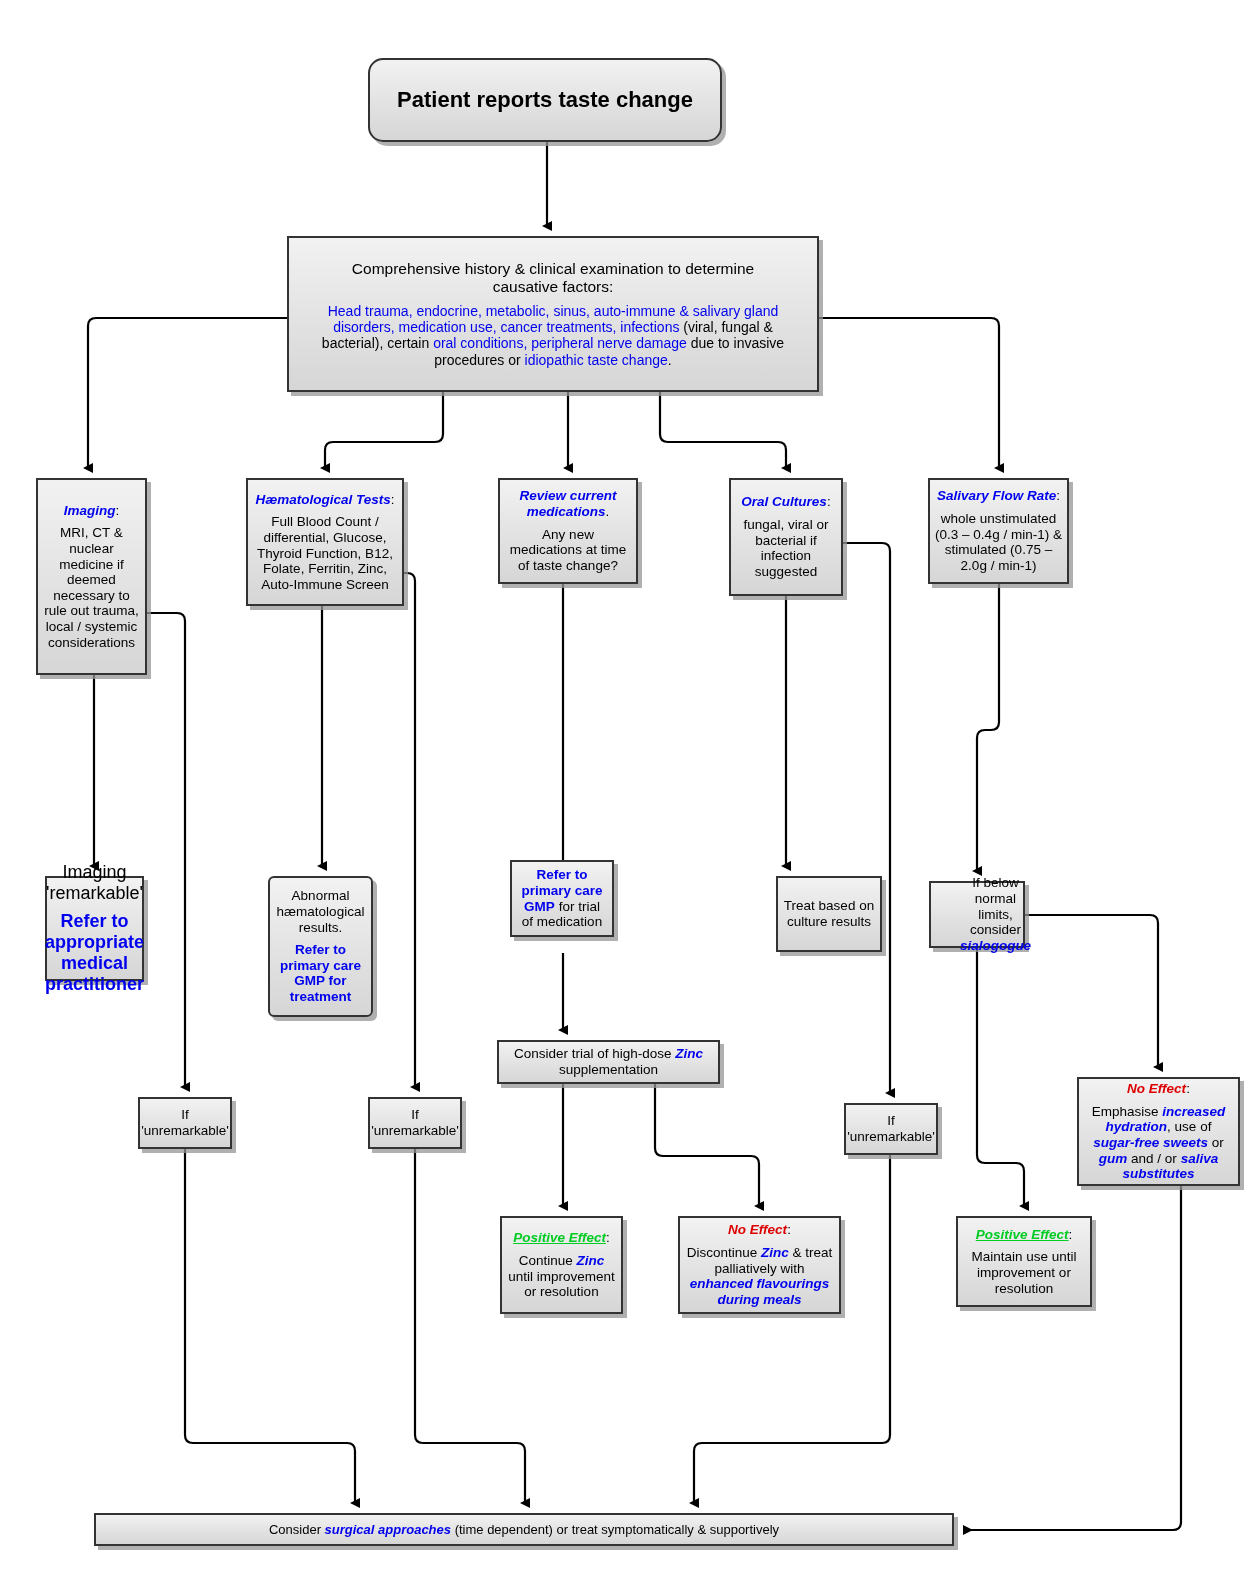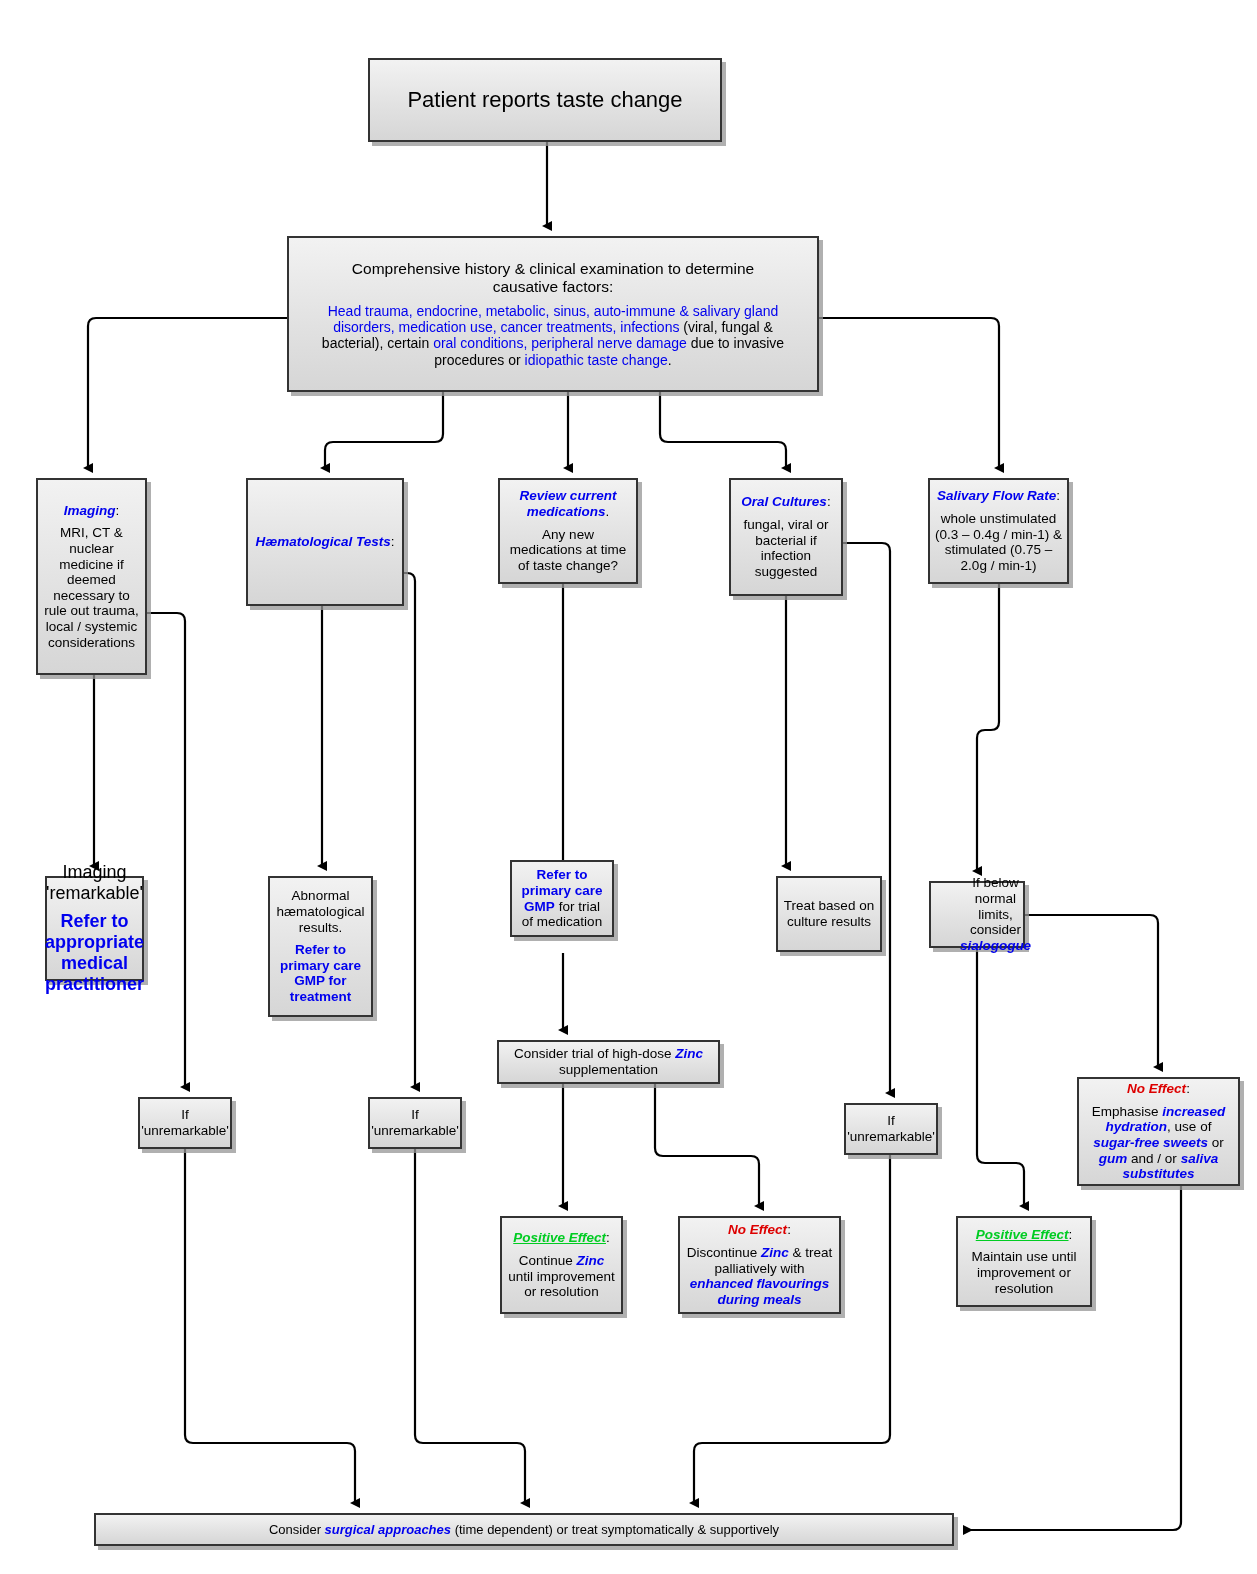--- a/index.html
+++ b/index.html
@@ -39,32 +39,32 @@
   }
   .node .hdr { font-weight: bold; font-style: italic; }
   .node .blue { color: #0000ee; }
   .node .red  { color: #dd0000; }
   .node .green{ color: #00cc22; text-decoration: underline; }
   .node .bi { color: #0000ee; font-weight: bold; font-style: italic; }
   .node .bb { color: #0000ee; font-weight: bold; }
   .node .bodytxt { margin-top: 7px; }
 
   
-  #n-start   { left:368px;  top:58px;   width:354px; height:84px;  font-size:22px; font-weight:normal; }
+  #n-start   { left:368px;  top:58px;   width:354px; height:84px;  font-size:22px; font-weight:bold;border-radius:15px; }
   #n-history { left:287px;  top:236px;  width:532px; height:156px; font-size:15.5px; }
   #n-history .sub { font-size:14px; padding:0 8px; }
 
   #n-imaging { left:36px;   top:478px;  width:111px; height:197px; font-size:13.5px; }
   #n-haem    { left:246px;  top:478px;  width:158px; height:128px; font-size:13.5px;align-items:center; }
   #n-review  { left:498px;  top:478px;  width:140px; height:106px; font-size:13.5px; }
   #n-oral    { left:729px;  top:478px;  width:114px; height:118px; font-size:13.5px; }
   #n-saliva  { left:928px;  top:478px;  width:141px; height:106px; font-size:13.5px; }
 
   #n-imgrem  { left:45px;   top:876px;  width:99px;  height:105px; font-size:18px; }
-  #n-abnorm  { left:268px;  top:876px;  width:105px; height:141px; font-size:13.5px; }
+  #n-abnorm  { left:268px;  top:876px;  width:105px; height:141px; font-size:13.5px;border-radius:6px; }
   #n-referp  { left:510px;  top:860px;  width:104px; height:77px;  font-size:13.5px; }
   #n-treatc  { left:776px;  top:876px;  width:106px; height:76px;  font-size:13.5px; }
   #n-below   { left:929px;  top:881px;  width:96px;  height:67px;  font-size:13.5px;padding-left:42px; }
 
   #n-unrem1  { left:138px;  top:1097px; width:94px;  height:52px;  font-size:13.5px; }
   #n-unrem2  { left:368px;  top:1097px; width:94px;  height:52px;  font-size:13.5px; }
   #n-unrem3  { left:844px;  top:1103px; width:94px;  height:52px;  font-size:13.5px; }
   #n-zinc    { left:497px;  top:1040px; width:223px; height:44px;  font-size:13.5px; }
   #n-noeff2  { left:1077px; top:1077px; width:163px; height:109px; font-size:13.5px; }
 
@@ -147,20 +147,21 @@
     <div class="sub bodytxt"><span class="blue">Head trauma, endocrine, metabolic, sinus, auto-immune &amp; salivary gland disorders, medication use, cancer treatments, infections</span><span> (viral, fungal &amp; bacterial), certain </span><span class="blue">oral conditions, peripheral nerve damage</span><span> due to invasive procedures or </span><span class="blue">idiopathic taste change</span><span>.</span></div>
   </div>
 
   <div class="node" id="n-imaging">
     <div><span class="hdr blue">Imaging</span><span>:</span></div>
     <div class="bodytxt">MRI, CT &amp; nuclear medicine if deemed necessary to rule out trauma, local / systemic considerations</div>
   </div>
 
   <div class="node" id="n-haem">
     <div><span class="hdr blue">Hæmatological Tests</span><span>:</span></div>
+    <div class="bodytxt">Full Blood Count / differential, Glucose, Thyroid Function, B12, Folate, Ferritin, Zinc, Auto-Immune Screen</div>
   </div>
 
   <div class="node" id="n-review">
     <div><span class="hdr blue">Review current medications</span><span>.</span></div>
     <div class="bodytxt">Any new medications at time of taste change?</div>
   </div>
 
   <div class="node" id="n-oral">
     <div><span class="hdr blue">Oral Cultures</span><span>:</span></div>
     <div class="bodytxt">fungal, viral or bacterial if infection suggested</div>

